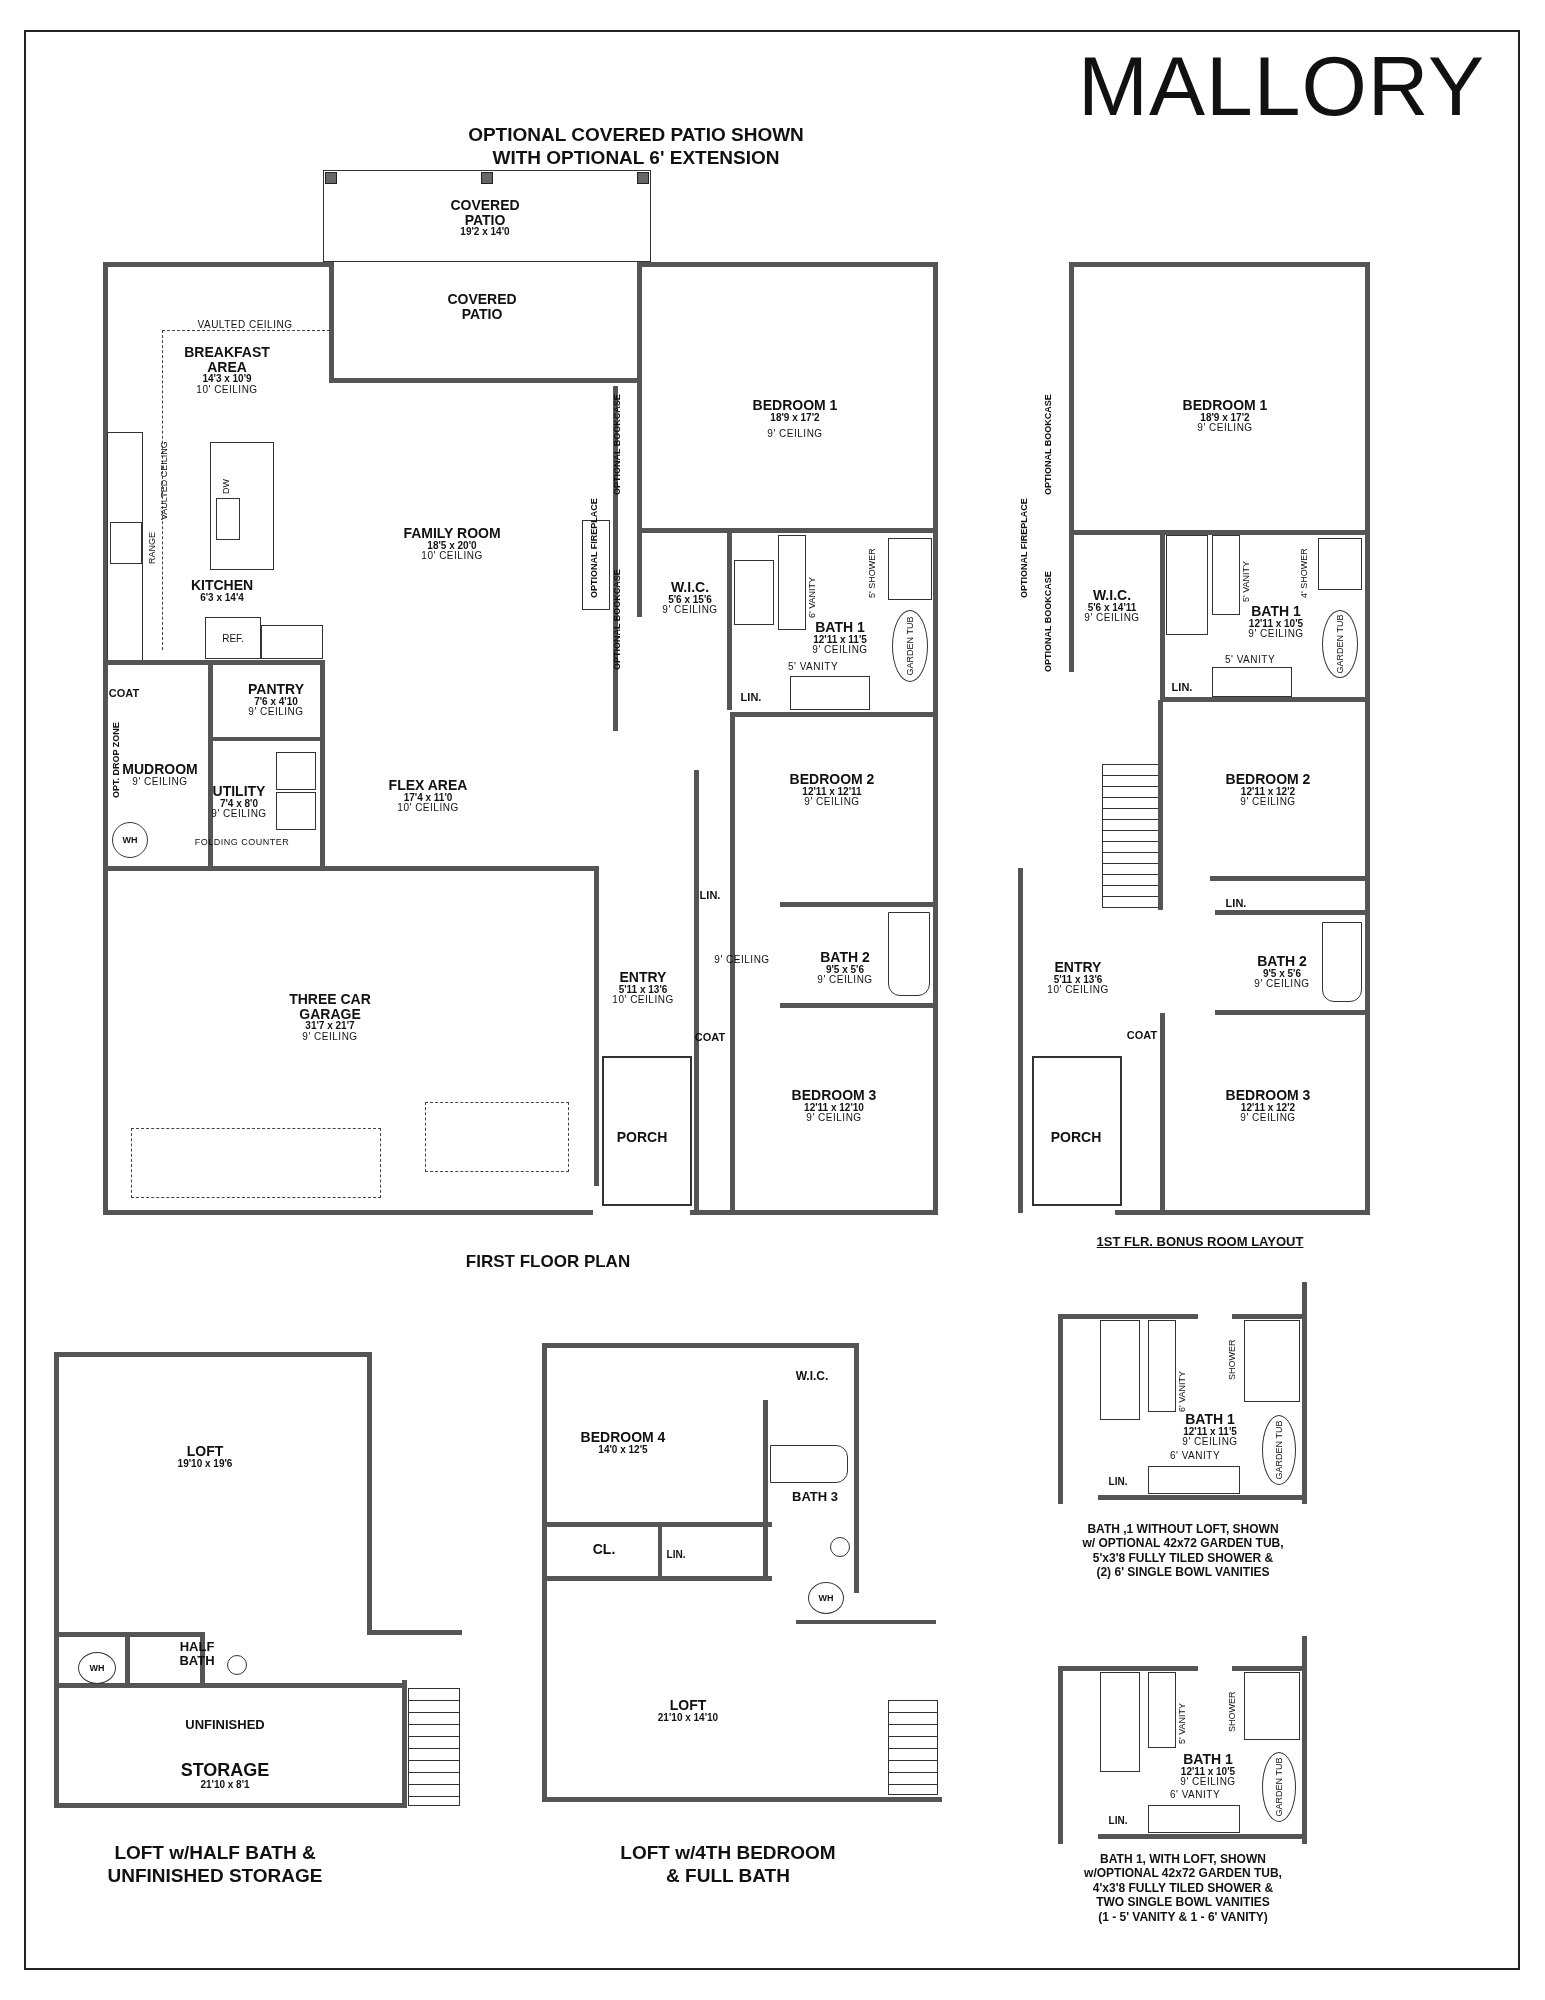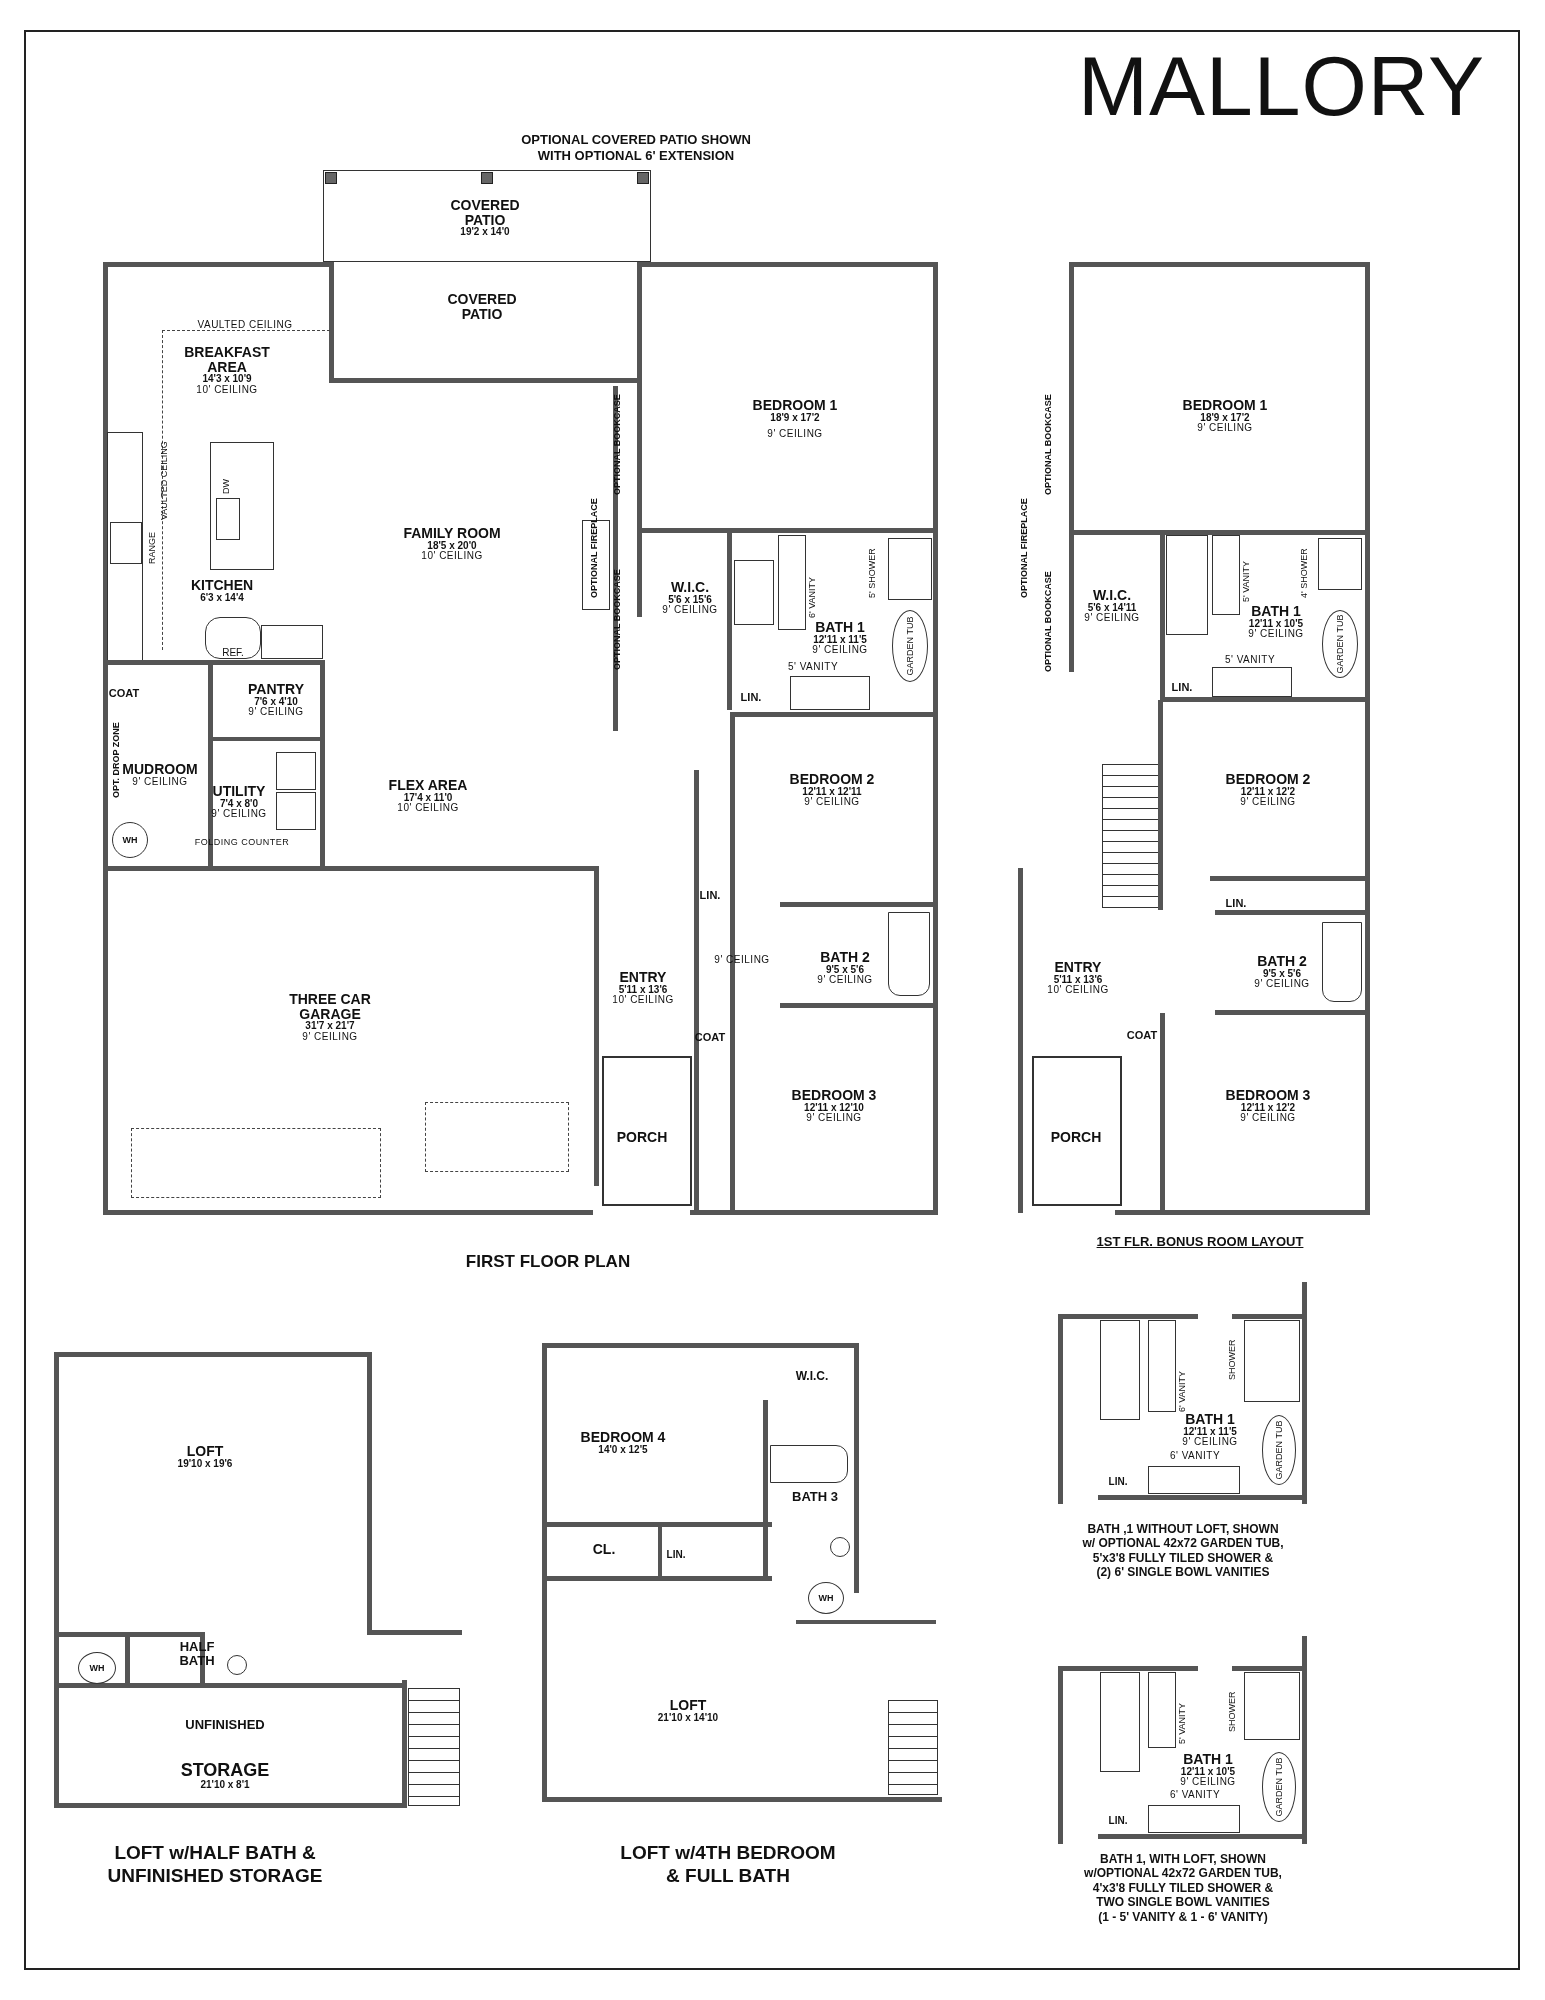--- a/index.html
+++ b/index.html
@@ -19,21 +19,21 @@
   .title{position:absolute;left:1078px;top:38px;font-size:84px;font-weight:normal;letter-spacing:1px;}
 </style>
 </head>
 <body>
 
 <div class="frame"></div>
 
 <div class="title">MALLORY</div>
 
 <div>
-  <div class="caption" style="left:636px;top:132px;font-size:13px;">
+  <div class="caption" style="left:636px;top:124px;font-size:19px;">
     <div>OPTIONAL COVERED PATIO SHOWN</div>
     <div>WITH OPTIONAL 6' EXTENSION</div>
   </div>
 
   <div class="thin" style="left:323px;top:170px;width:328px;height:92px;"></div>
   <div class="post" style="left:325px;top:172px;"></div>
   <div class="post" style="left:481px;top:172px;"></div>
   <div class="post" style="left:637px;top:172px;"></div>
   <div class="lbl" style="left:485px;top:198px;">
     <span class="n">COVERED</span>
@@ -69,21 +69,21 @@
   <div class="thin" style="left:110px;top:522px;width:32px;height:42px;"></div>
   <div class="vert" style="left:148px;top:564px;font-weight:normal;">RANGE</div>
   <div class="vert" style="left:160px;top:520px;font-weight:normal;">VAULTED CEILING</div>
   <div class="thin" style="left:210px;top:442px;width:64px;height:128px;"></div>
   <div class="thin" style="left:216px;top:498px;width:24px;height:42px;"></div>
   <div class="vert" style="left:222px;top:494px;font-weight:normal;">DW</div>
   <div class="lbl" style="left:222px;top:578px;">
     <span class="n">KITCHEN</span>
     <span class="d">6'3 x 14'4</span>
   </div>
-  <div class="thin" style="left:205px;top:617px;width:56px;height:42px;font-size:10px;display:flex;align-items:flex-end;justify-content:center;border-radius:15px;">
+  <div class="thin" style="left:205px;top:617px;width:56px;height:42px;font-size:10px;display:flex;align-items:center;justify-content:center;">
       <span>REF.</span>
     </div>
   <div class="thin" style="left:261px;top:625px;width:62px;height:34px;"></div>
 
   <div class="lbl" style="left:452px;top:526px;">
     <span class="n">FAMILY ROOM</span>
     <span class="d">18'5 x 20'0</span>
     <span class="c">10' CEILING</span>
   </div>
   <div class="wall" style="left:613px;top:386px;width:5px;height:345px;"></div>

